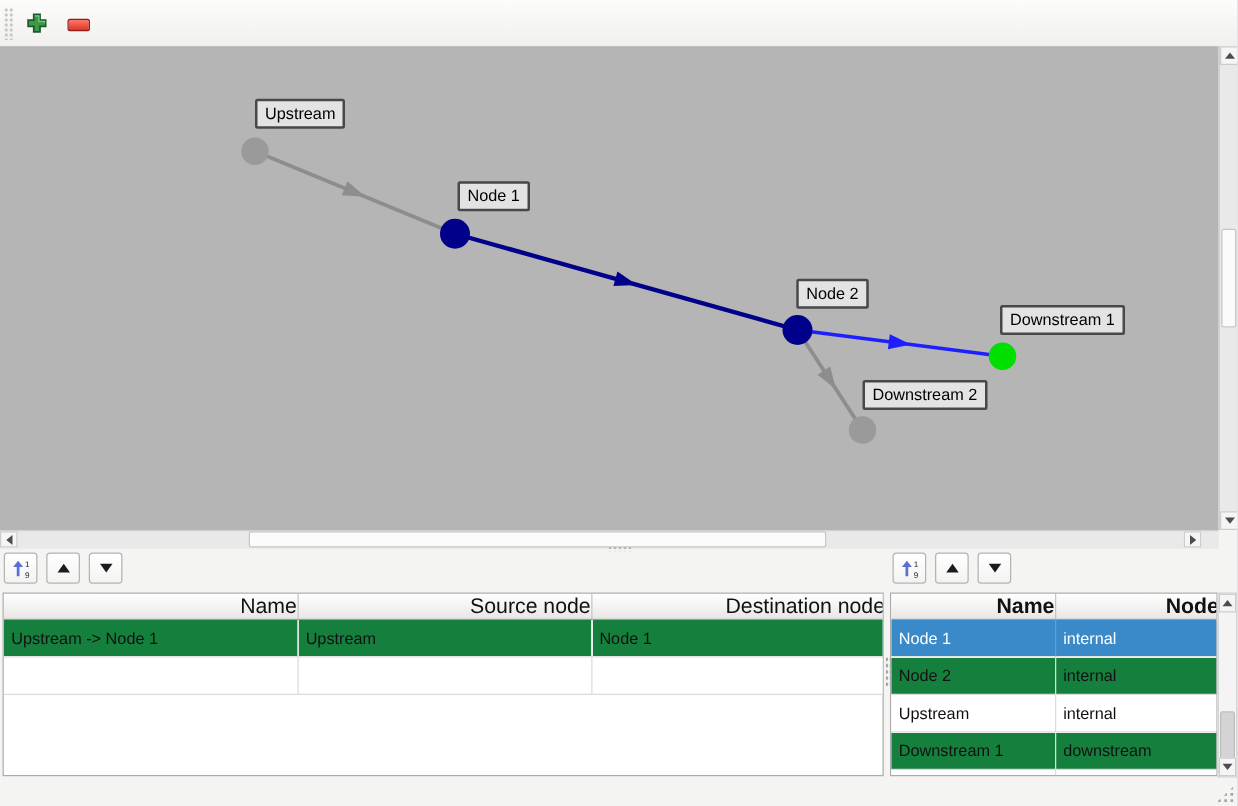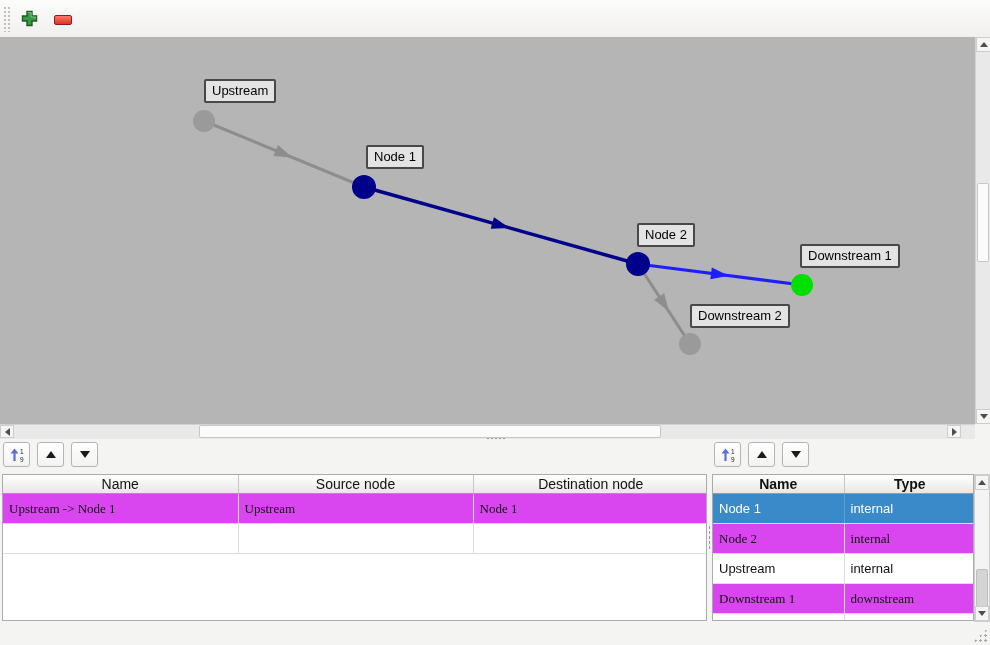--- a/index.html
+++ b/index.html
@@ -48,30 +48,30 @@
             border:1px solid #b4b4b4;border-radius:3px;display:flex;align-items:center;justify-content:center;
             box-sizing:border-box;}
   .tri-up-big{border-left:5px solid transparent;border-right:5px solid transparent;border-bottom:7px solid #1b1b1b;}
   .tri-down-big{border-left:5px solid transparent;border-right:5px solid transparent;border-top:7px solid #1b1b1b;}
 
   
   .twrap{position:absolute;top:474px;height:147px;overflow:hidden;border:1px solid #ababab;background:#fff;box-sizing:border-box;}
   #left-twrap{left:2px;width:705px;}
   #right-twrap{left:712px;width:262px;}
   table.grid{border-collapse:collapse;table-layout:fixed;width:100%;}
-  table.grid th{height:18px;font-weight:normal;font-size:14px;padding:0;
+  table.grid th{height:18px;font-weight:normal;font-size:17px;padding:0;
                 background:linear-gradient(#ffffff,#e8e7e5);
-                border-bottom:1px solid #9c9c9c;border-right:1px solid #c6c6c6;color:#111;}
+                border-bottom:1px solid #9c9c9c;border-right:1px solid #c6c6c6;color:#111;text-align:right;}
   table.grid th:last-child{border-right:none;}
   #right-twrap th{font-weight:bold;}
   table.grid td{height:29px;padding:0 4px 0 6px;font-size:13px;color:#111;background:#fff;
                 border-bottom:1px solid #dcdcdc;border-right:1px solid #dcdcdc;
                 overflow:hidden;white-space:nowrap;}
   table.grid td:last-child{border-right:none;}
-  tr.alt td{background:#d946ef;font-family:Liberation Serif, serif;}
+  tr.alt td{background:#15803d;}
   tr.selected td{background:#3a8ac9;color:#fff;border-right-color:#5ea0d4;}
 
   
   .rgrip{position:absolute;right:2px;bottom:3px;width:15px;height:14px;
          background-image:radial-gradient(#a5a5a5 1px,transparent 1.2px);background-size:5px 5px;
          clip-path:polygon(100% 0,100% 100%,0 100%);}
 </style>
 </head>
 <body>
 
@@ -200,21 +200,21 @@
 
   <div id="right-twrap" class="twrap">
     <table class="grid" id="right-table">
         <colgroup>
           <col style="width: 131px;">
           <col style="width: 131px;">
         </colgroup>
         <thead>
           <tr>
             <th>Name</th>
-            <th>Type</th>
+            <th>Node</th>
           </tr>
         </thead>
         <tbody>
           <tr class="selected">
             <td>Node 1</td>
             <td>internal</td>
           </tr>
           <tr class="alt">
             <td>Node 2</td>
             <td>internal</td>

